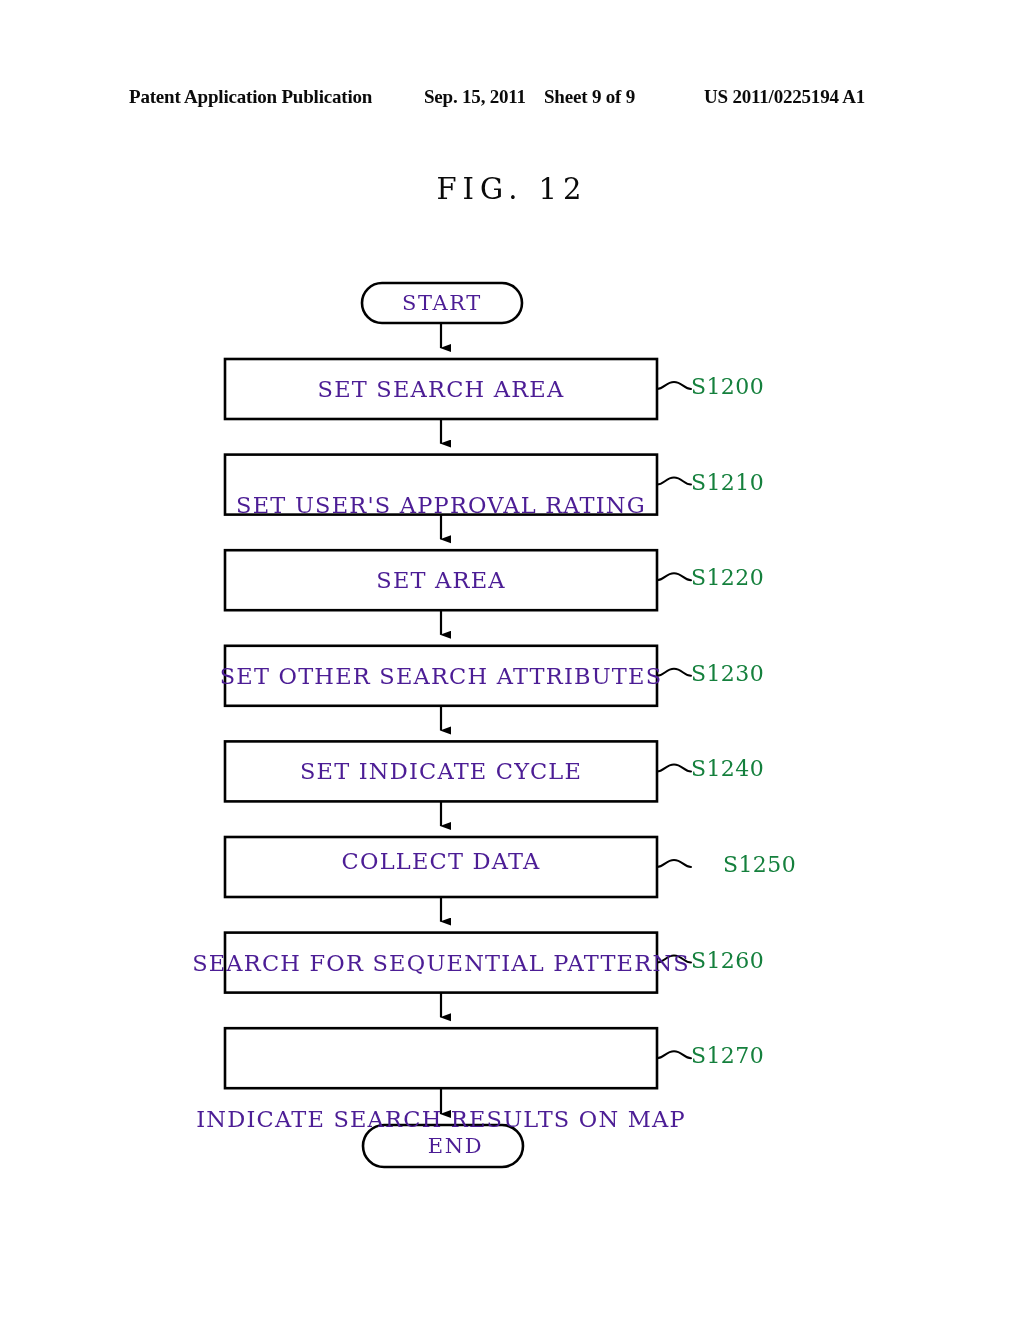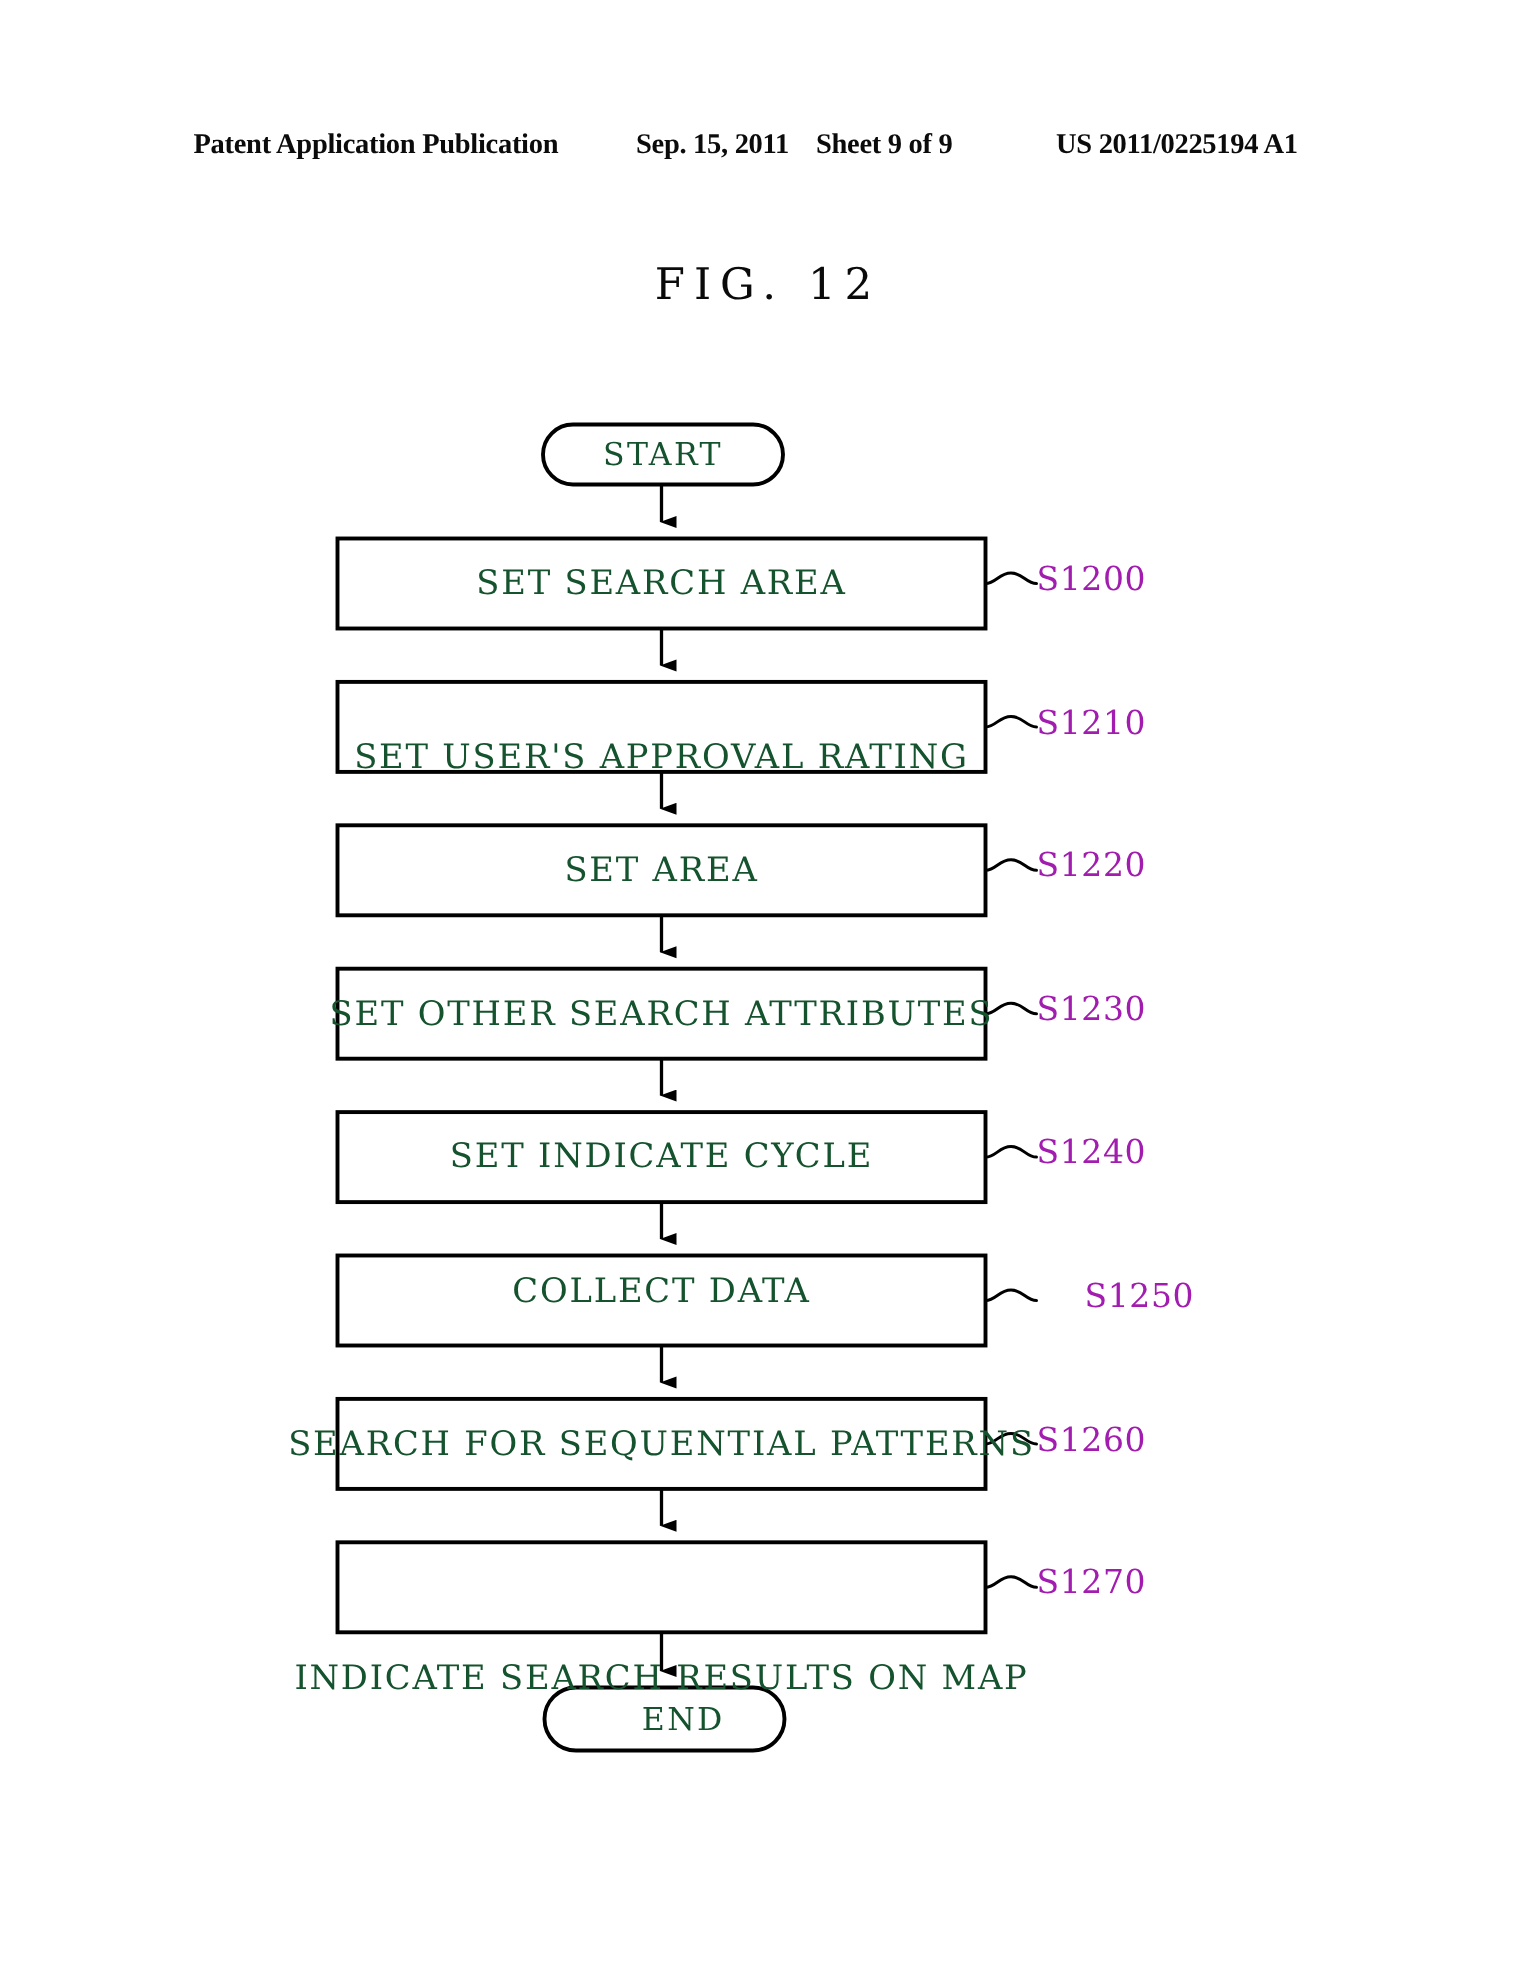--- a/index.html
+++ b/index.html
@@ -69,39 +69,39 @@
     height: 1320px;
   }
 
   
   .node-text {
     position: absolute;
     display: flex;
     align-items: center;
     justify-content: center;
     font-family: "DejaVu Serif", "Liberation Serif", serif;
-    color: #14532d;
+    color: #4c1d95;
     white-space: nowrap;
     pointer-events: none;
     border-radius: 14px;
   }
   .terminal-text {
     font-size: 21px;
     letter-spacing: 1.6px;
   }
   .process-text {
     font-size: 22.5px;
     letter-spacing: 1.2px;
   }
   .step-label {
     position: absolute;
     font-family: "DejaVu Serif", "Liberation Serif", serif;
     font-size: 22px;
     letter-spacing: 0.4px;
-    color: #a21caf;
+    color: #15803d;
     white-space: nowrap;
   }
 </style>
 </head>
 <body>
 
 <div id="page-header">
   <span id="hdr-pub" class="hdr-item">Patent Application Publication</span>
   <span id="hdr-date" class="hdr-item">Sep. 15, 2011</span>
   <span id="hdr-sheet" class="hdr-item">Sheet 9 of 9</span>

